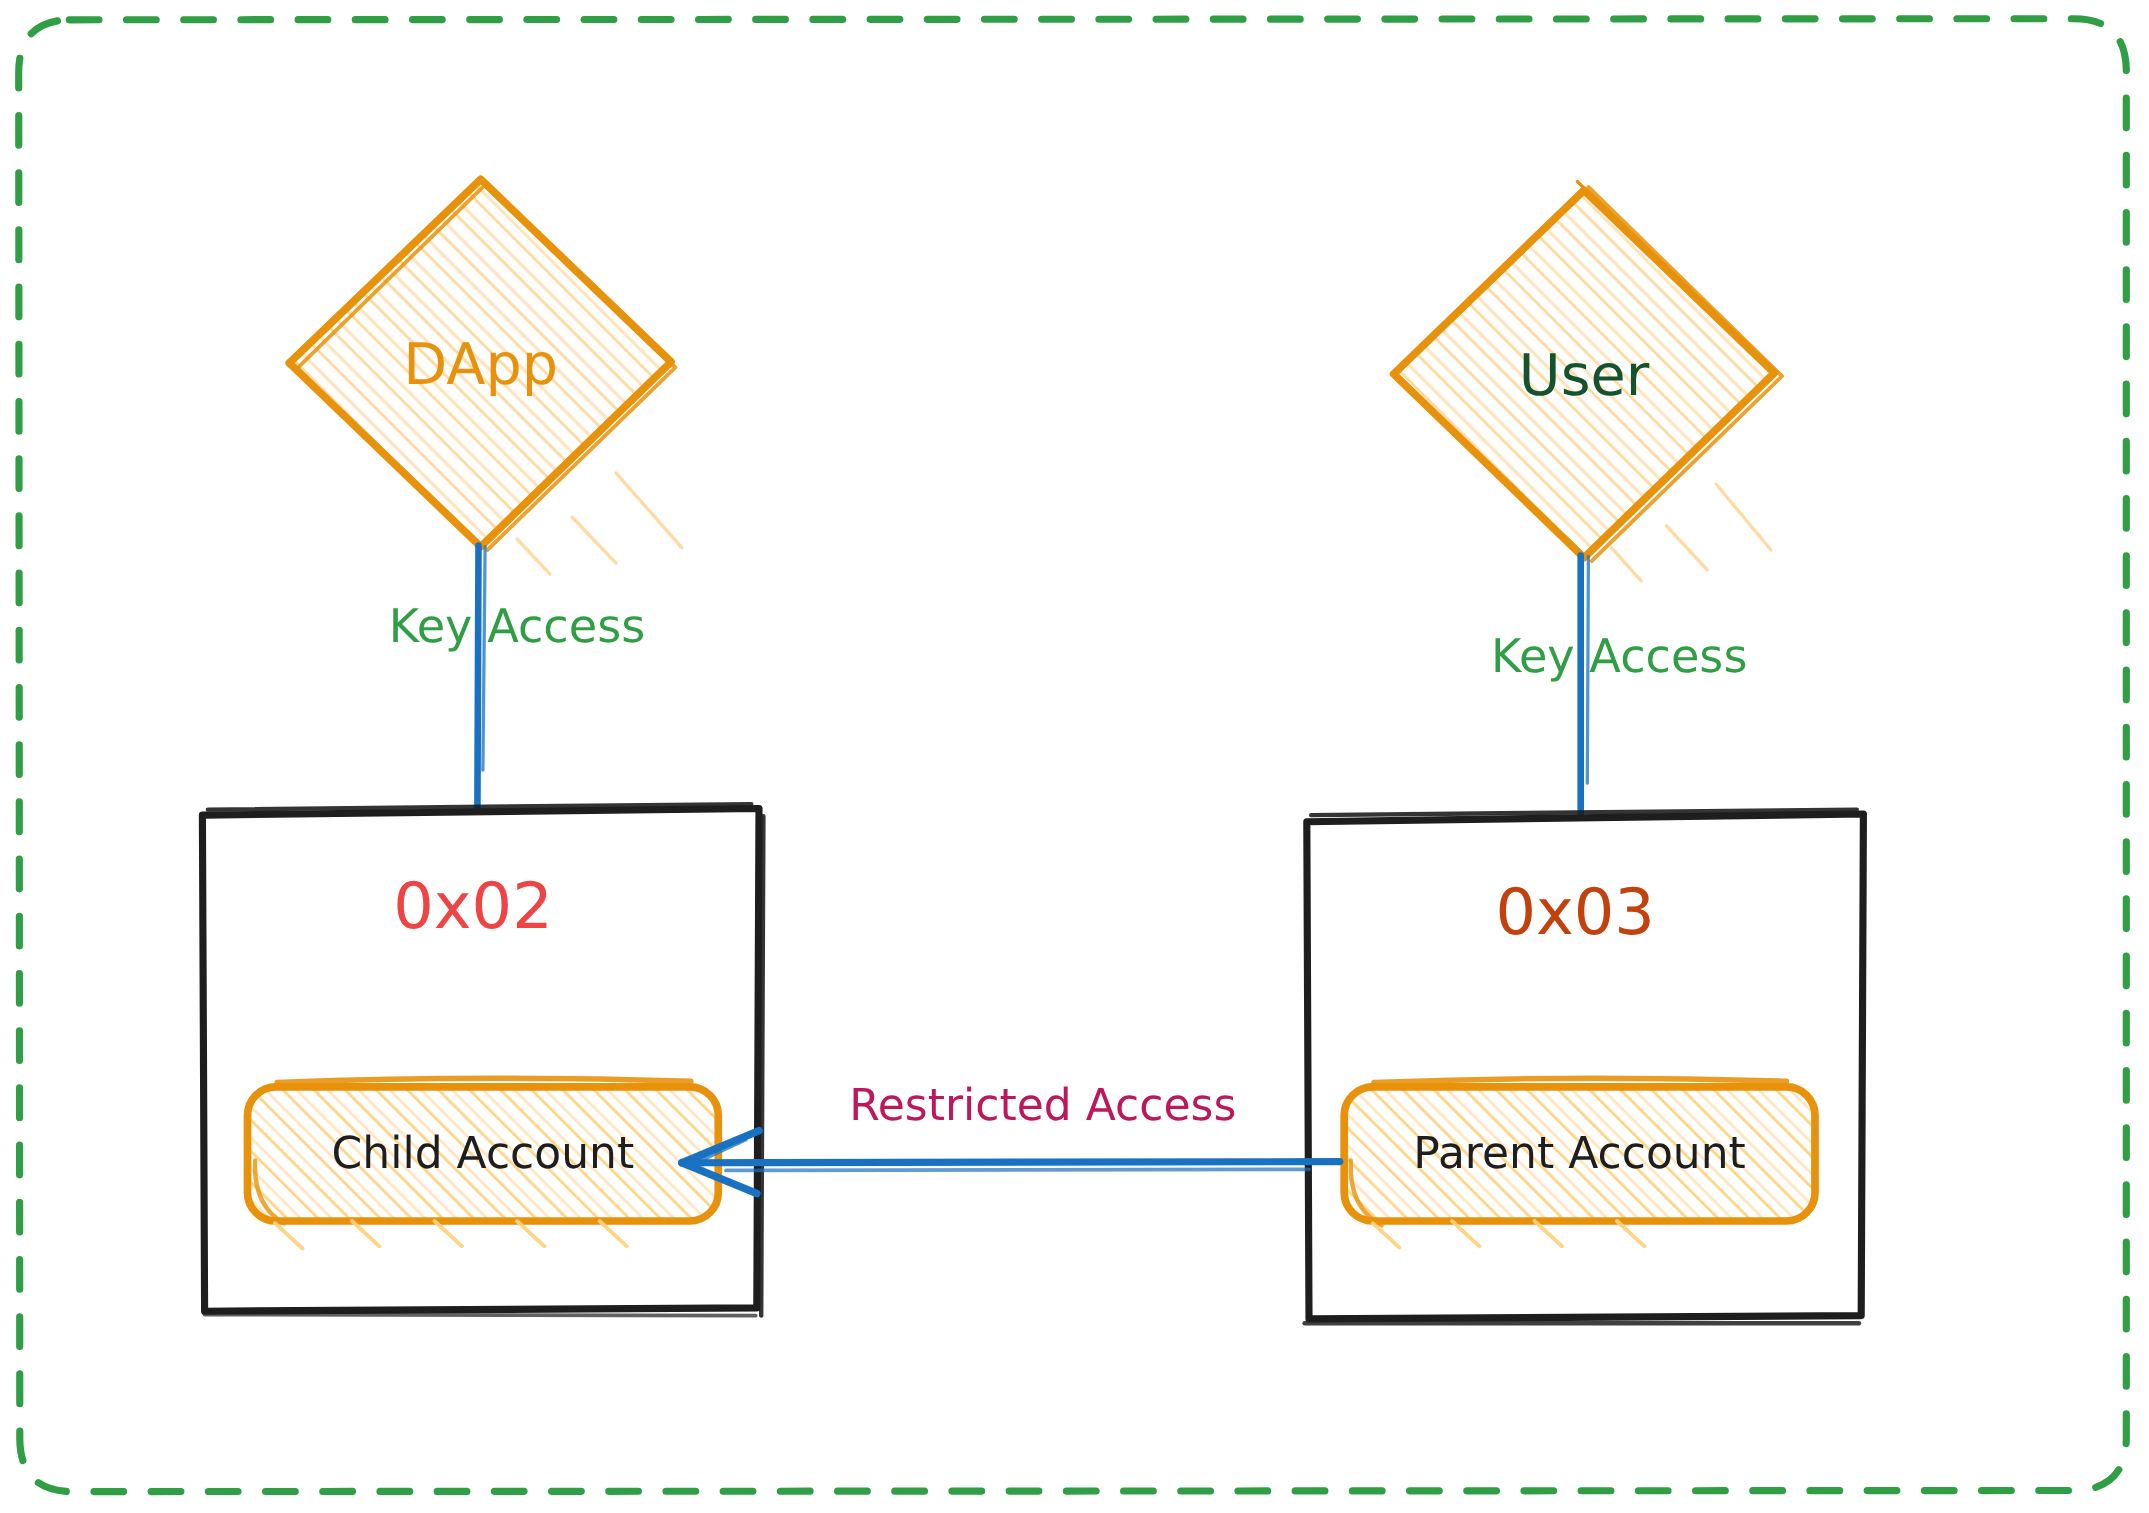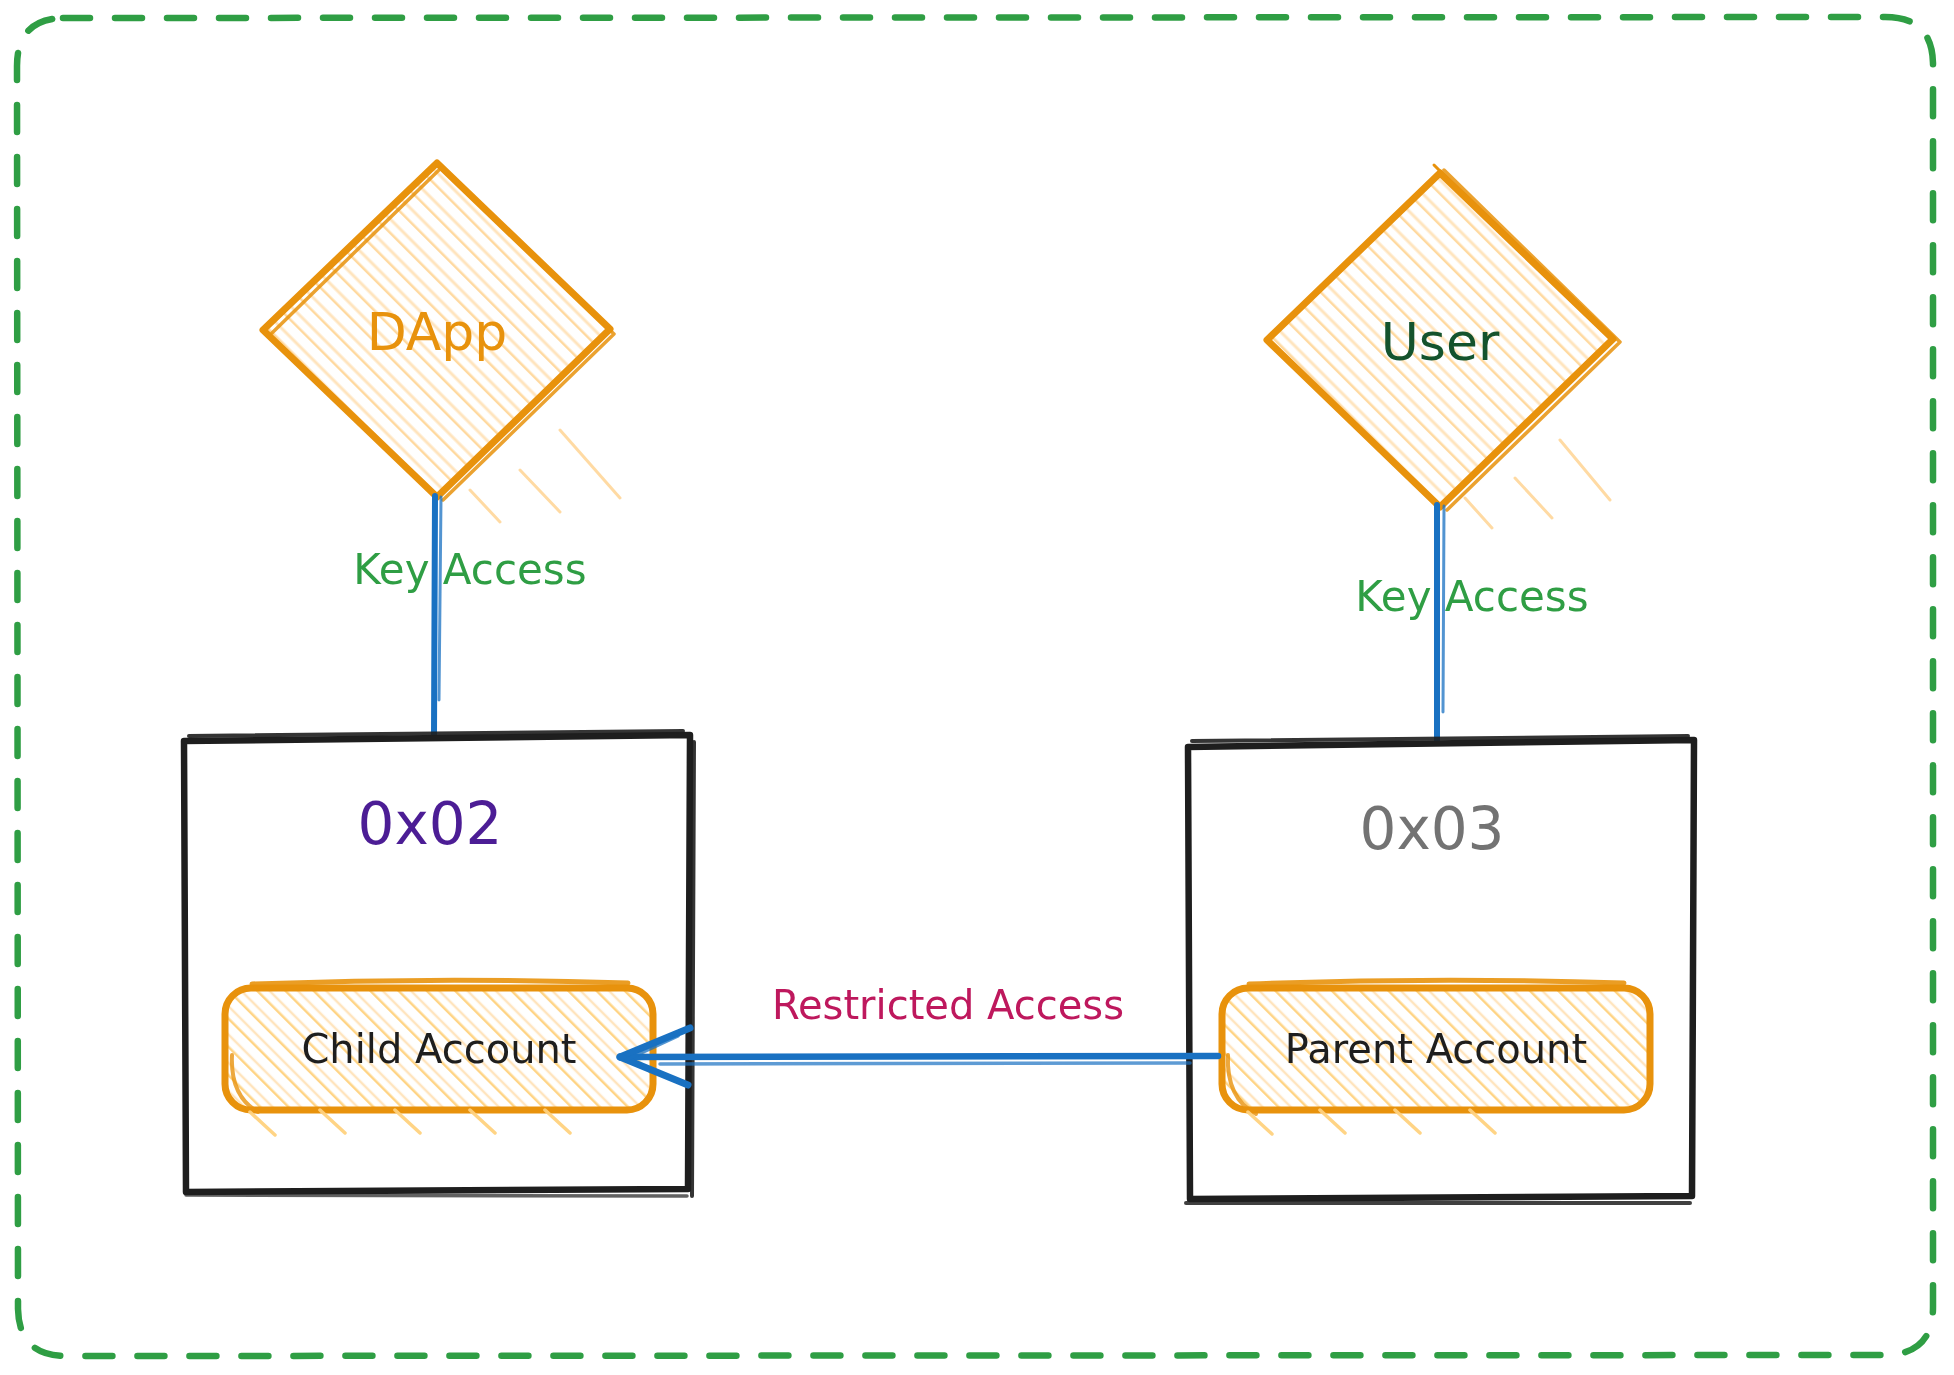--- a/index.html
+++ b/index.html
@@ -116,23 +116,23 @@
   </svg>
 
   <div class="lbl node-text" style="left:437px;top:302px;transform:translate(-50%,0);font-size:52px;color:#e8920c;">DApp</div>
 
   <div class="lbl node-text" style="left:1440px;top:312px;transform:translate(-50%,0);font-size:52px;color:#14532d;">User</div>
 
   <div class="lbl node-text" style="left:470px;top:545px;transform:translate(-50%,0);font-size:42px;color:#2f9e44;">Key Access</div>
 
   <div class="lbl node-text" style="left:1472px;top:572px;transform:translate(-50%,0);font-size:42px;color:#2f9e44;">Key Access</div>
 
-  <div class="lbl node-text" style="left:430px;top:790px;transform:translate(-50%,0);font-size:58px;color:#4c1d95;">0x02</div>
+  <div class="lbl node-text" style="left:430px;top:790px;transform:translate(-50%,0);font-size:58px;color:#ef4444;">0x02</div>
 
-  <div class="lbl node-text" style="left:1432px;top:795px;transform:translate(-50%,0);font-size:58px;color:#737373;">0x03</div>
+  <div class="lbl node-text" style="left:1432px;top:795px;transform:translate(-50%,0);font-size:58px;color:#c2410c;">0x03</div>
 
   <div class="lbl node-text" style="left:1436px;top:1026px;transform:translate(-50%,0);font-size:40px;color:#1e1e1e;">Parent Account</div>
 
   <div class="lbl node-text" style="left:439px;top:1026px;transform:translate(-50%,0);font-size:40px;color:#1e1e1e;">Child Account</div>
 
   <div class="lbl node-text" style="left:948px;top:982px;transform:translate(-50%,0);font-size:40px;color:#be185d;">Restricted Access</div>
 
 </div>
 
 </body></html>

